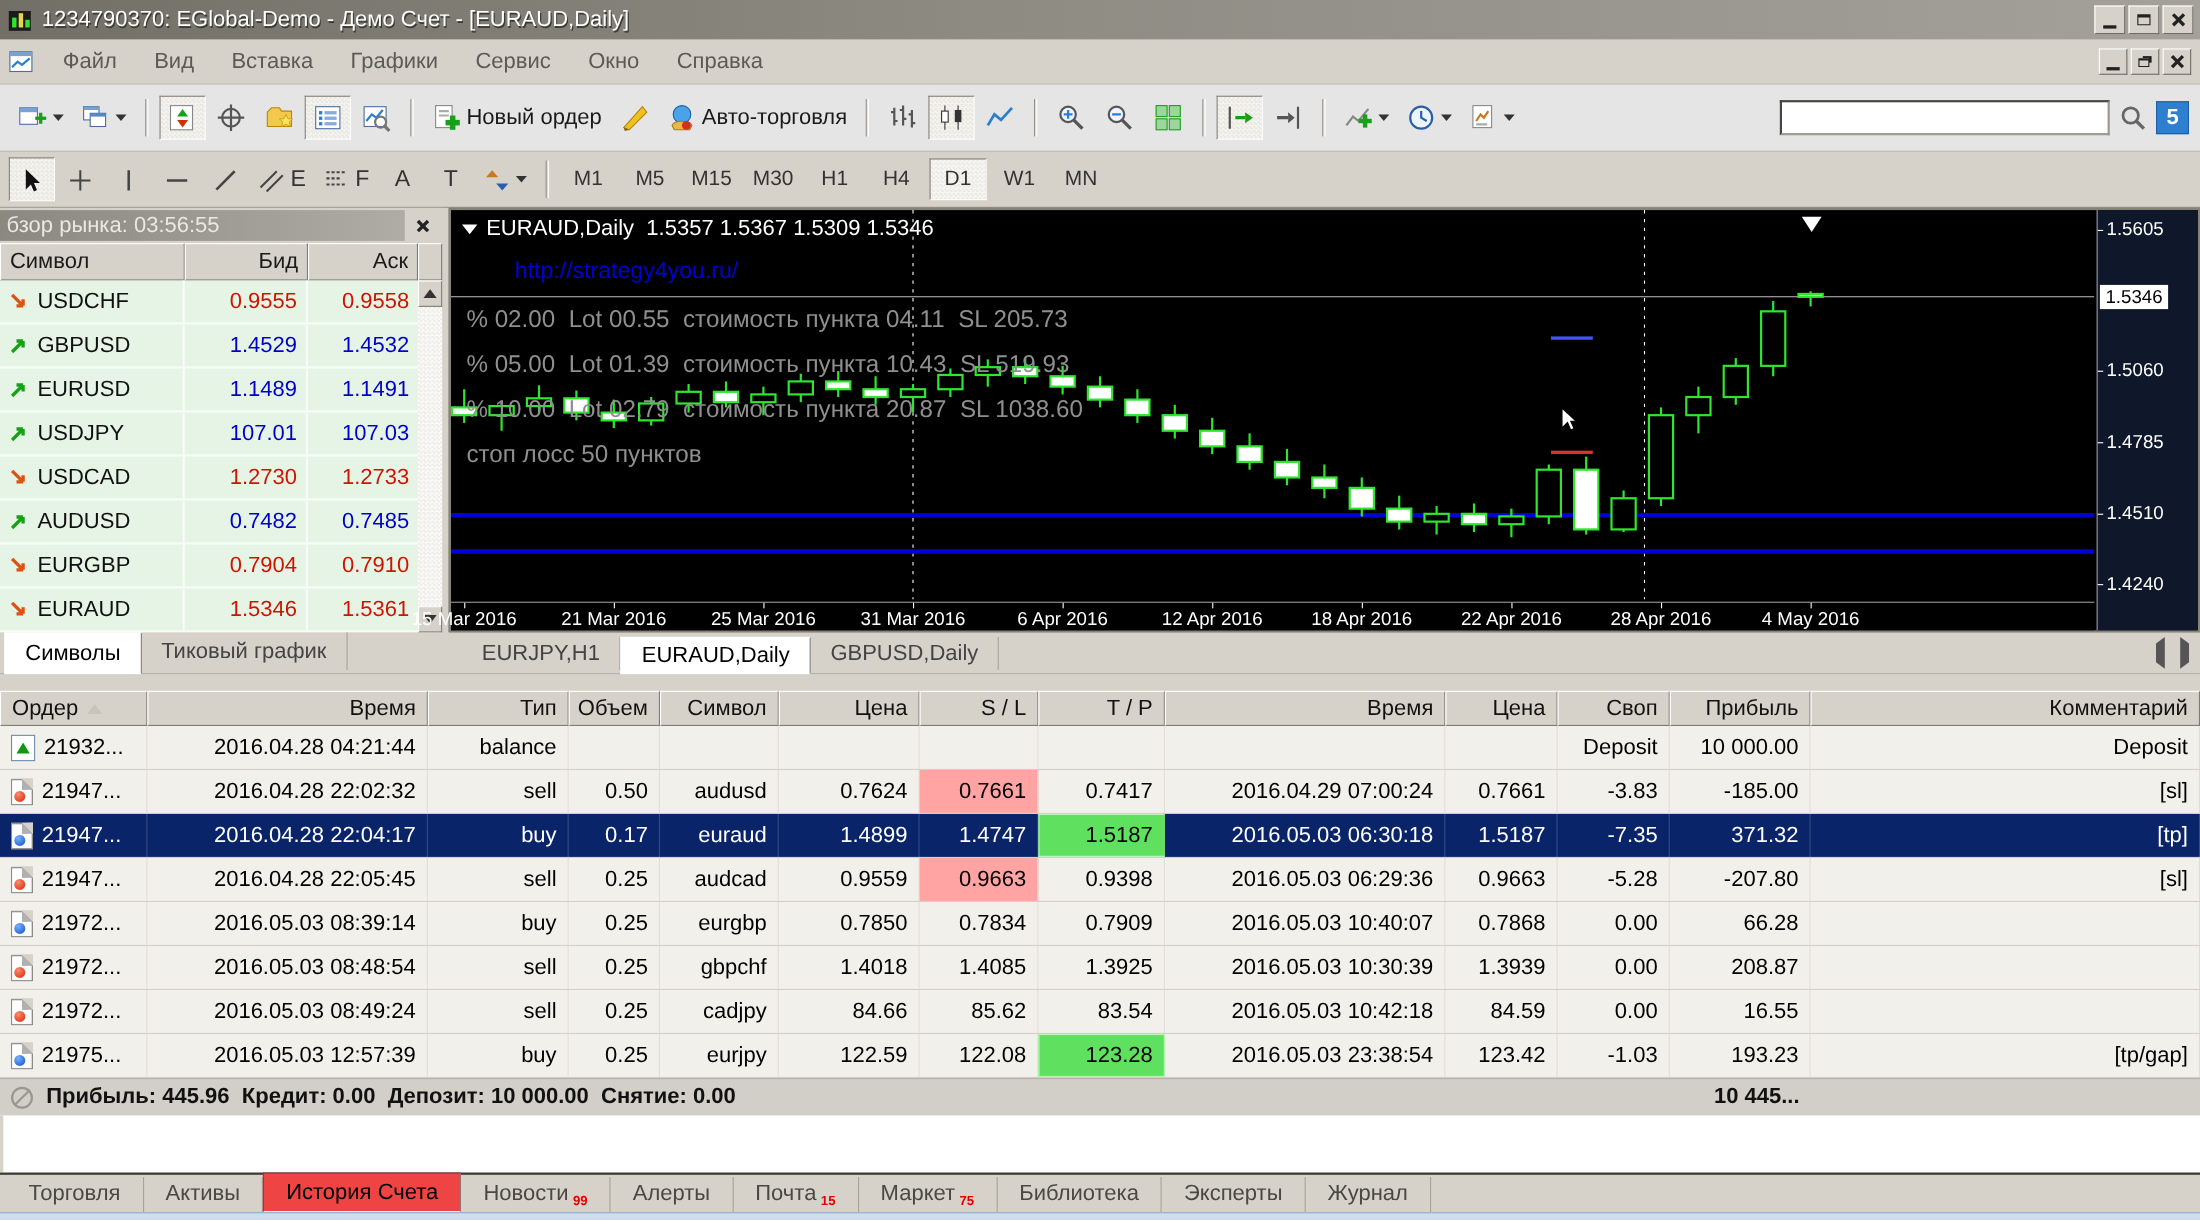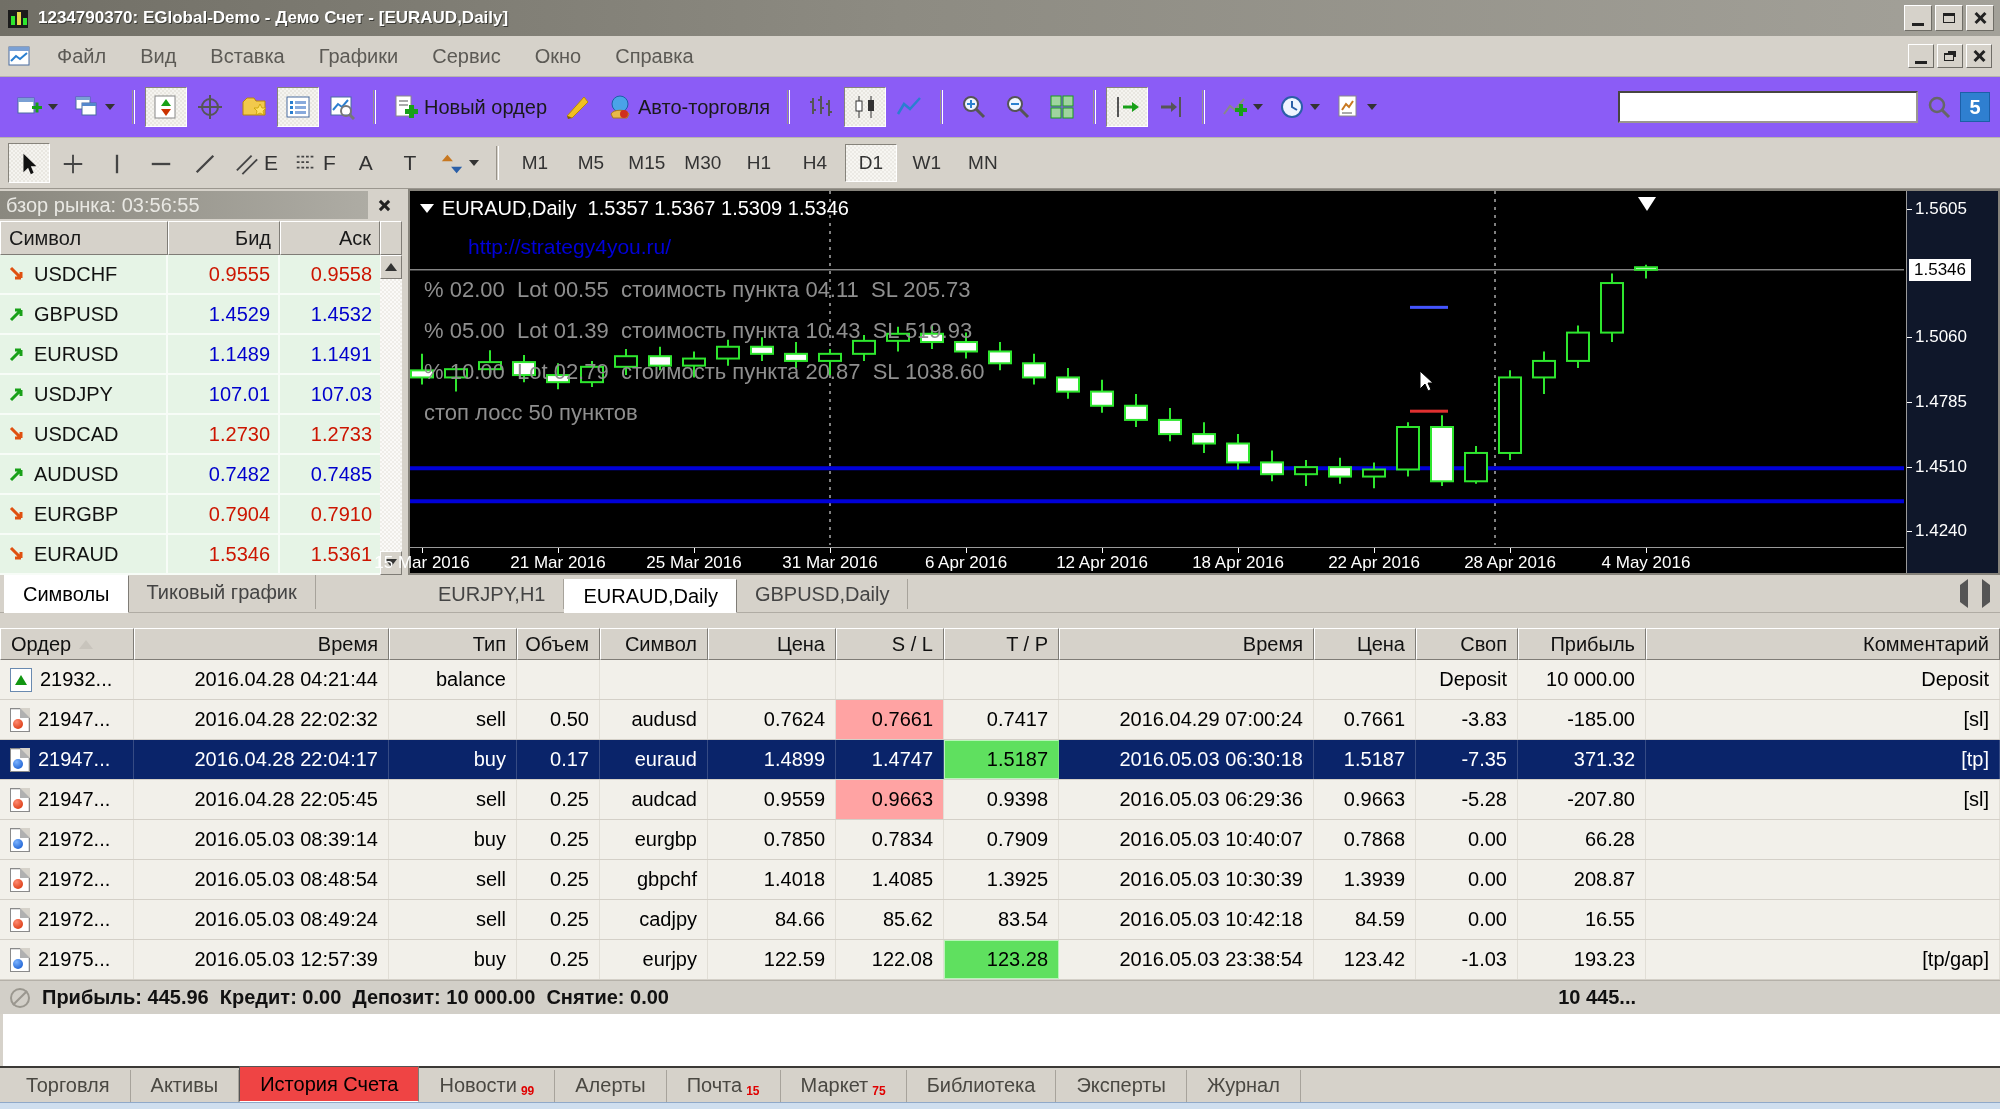--- a/index.html
+++ b/index.html
@@ -3,42 +3,42 @@
 <meta charset="utf-8">
 <style>
   * { margin:0; padding:0; box-sizing:border-box; }
   body { font-family:"Liberation Sans","DejaVu Sans",sans-serif; background:#555; }
   .app { position:relative; width:2000px; height:1109px; background:#d6d2ca; overflow:hidden;
          font-family:"Liberation Sans","DejaVu Sans",sans-serif; }
 
   
   .titlebar { position:absolute; left:0; top:0; width:2000px; height:36px;
     background:linear-gradient(90deg,#716f66,#8d8b82 45%,#a3a199); display:flex; align-items:center; padding:0 6px; }
-  .titlebar .title { color:#fff; font-size:17px; font-weight:bold; margin-left:8px;
+  .titlebar .title { color:#fff; font-size:20px; font-weight:normal; margin-left:8px;
     text-shadow:1px 1px 0 #3a3a35; white-space:pre; }
   .appicon { width:24px; height:24px; display:inline-block; }
   .wc { margin-left:auto; display:flex; gap:3px; }
   .wbtn { width:28px; height:26px; background:#d6d2ca; border:1px solid; border-color:#fff #6f6d66 #6f6d66 #fff;
     display:flex; align-items:center; justify-content:center; position:relative; }
   .g-min { width:12px; height:3px; background:#222; margin-top:12px; }
   .g-max { width:12px; height:10px; border:1px solid #222; border-top:3px solid #222; }
   .g-rest { width:10px; height:8px; border:1px solid #222; border-top:2px solid #222; box-shadow:3px -3px 0 -1px #222; margin:2px 3px 0 0; }
   .g-close { position:relative; width:14px; height:14px; }
   .g-close:before,.g-close:after { content:""; position:absolute; left:6px; top:0; width:3px; height:14px; background:#222; }
   .g-close:before { transform:rotate(45deg);} .g-close:after { transform:rotate(-45deg);}
 
   
   .menubar { position:absolute; left:0; top:36px; width:2000px; height:41px; background:#d6d2ca;
     border-bottom:1px solid #b8b4ac; display:flex; align-items:center; padding:0 8px; }
   .menuicon { width:22px; height:22px; margin-right:10px; }
   .menuitem { font-size:20px; color:#5c5a55; padding:4px 17px; cursor:default; }
   .menubar .wc .wbtn { width:26px; height:24px; }
 
   
-  .toolbar1 { position:absolute; left:0; top:77px; width:2000px; height:61px; background:#8b5cf6;
+  .toolbar1 { position:absolute; left:0; top:77px; width:2000px; height:61px; background:#e5e5e5;
     border-bottom:1px solid #b8b4ac; display:flex; align-items:center; padding:0 10px; gap:2px; }
   .toolbar2 { position:absolute; left:0; top:138px; width:2000px; height:51px; background:#d6d2ca;
     border-bottom:1px solid #9b978f; display:flex; align-items:center; padding:0 8px; gap:2px; }
   .tbtn { height:40px; min-width:42px; display:flex; align-items:center; justify-content:center;
     border:1px solid transparent; padding:0 6px; gap:5px; font-size:20px; color:#222; background:transparent; }
   .tbtn.active { border-color:#86837b #fff #fff #86837b;
     background:repeating-conic-gradient(#e9e7e1 0 25%, #f5f4f0 0 50%) 0 0/4px 4px; }
   .tbtn svg { width:26px; height:26px; }
   .tbtn .lbl { font-size:20px; color:#1a1a1a; white-space:nowrap; }
   .drop { width:0; height:0; border-left:5px solid transparent; border-right:5px solid transparent; border-top:6px solid #333; }

